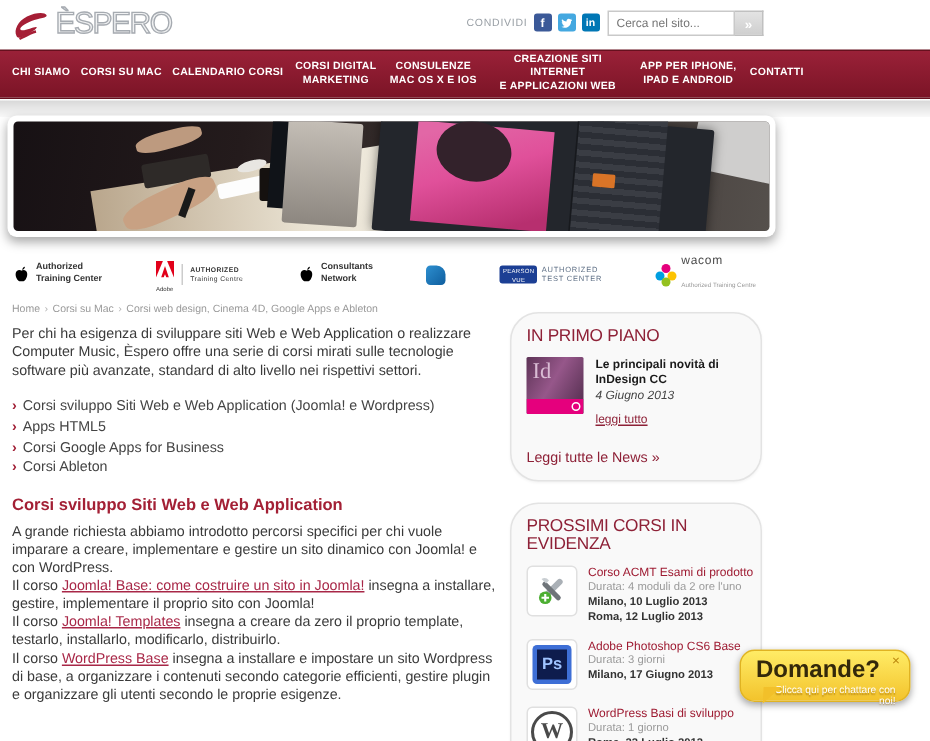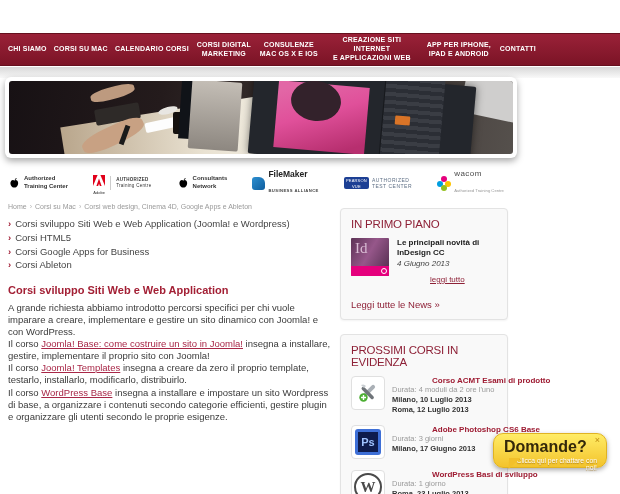--- a/index.html
+++ b/index.html
@@ -76,37 +76,37 @@
   .intro { font-size:9.5px; color:#3a3a3a; line-height:1.3; margin-bottom:10px; }
   .quick-links { margin-bottom:12px; }
   .quick-link { display:flex; gap:4px; font-size:9.5px; color:#444; line-height:1.45; cursor:pointer; }
   .quick-link .arr { color:#a11e35; font-weight:bold; }
   h2.sec { font-size:11px; font-weight:bold; color:#a32035; margin:4px 0 6px; }
   .rich { font-size:9.5px; color:#3a3a3a; line-height:1.27; margin-bottom:10px; }
   .rich a.txt-link { color:#a82747; text-decoration:underline; cursor:pointer;text-align:center; }
 
   
   .sidebar { position:absolute; left:340px; top:208px; width:168px; }
-  .sidebox { background:#f9f9f9; border:1px solid #e3e3e3; border-radius:4px; padding:9px 10px; box-shadow:0 1px 2px rgba(0,0,0,0.05); }
+  .sidebox { background:#f9f9f9; border:1px solid #e3e3e3; border-radius:19px; padding:9px 10px; box-shadow:0 1px 2px rgba(0,0,0,0.05); }
   .sb-title { font-size:11.5px; color:#8e2137; margin-bottom:8px; letter-spacing:-0.2px; }
   .news-row { display:flex; gap:8px; }
   .id-thumb { width:38px; height:38px; flex:none; position:relative; overflow:hidden; border-radius:1px; background:linear-gradient(120deg,#5d3356 0%,#96578a 45%,#4d2a49 100%); }
   .id-thumb .id-txt { position:absolute; left:4px; top:2px; font-size:15px; color:#d9bcd4; font-family:"Liberation Serif",serif; }
   .id-strip { position:absolute; left:0; bottom:0; width:100%; height:10px; background:#e5007d; }
   .id-cc { position:absolute; right:2px; bottom:2px; width:6px; height:6px; border:1.5px solid #fff; border-radius:50%; }
   .news-col { flex:1; }
   .news-title { font-size:8px; font-weight:bold; color:#1a1a1a; line-height:1.25; }
   .news-date { font-size:8px; font-style:italic; color:#444; margin-top:1px; }
-  .news-link { display:inline-block; font-size:8px; color:#8e2137; text-decoration:underline; margin-top:7px; cursor:pointer;margin-left:33px; }
+  .news-link { display:inline-block; font-size:8px; color:#8e2137; text-decoration:underline; margin-top:7px; cursor:pointer; }
   .news-footer { font-size:9.5px; color:#8e2137; margin-top:13px; cursor:pointer; }
   .box-courses { margin-top:14px; height:210px; }
   .course-row { display:flex; gap:7px; margin-bottom:11px; }
   .icon-box { width:34px; height:34px; flex:none; background:#fff; border:1px solid #e0e0e0; border-radius:4px; display:flex; align-items:center; justify-content:center; }
   .course-col { flex:1; min-width:0; }
-  .course-title { font-size:8px; font-weight:bold; color:#9e1b32; white-space:nowrap; cursor:pointer;margin-left:40px; }
+  .course-title { font-size:8px; font-weight:normal; color:#9e1b32; white-space:nowrap; cursor:pointer; }
   .course-durata { font-size:7.5px; color:#9a9a9a; line-height:1.3; }
   .course-date { font-size:7.5px; font-weight:bold; color:#333; line-height:1.3; }
   .course-date:empty { display:none; }
   .ps-icon { width:26px; height:26px; background:#3e6fd6; border-radius:3px; padding:3px; }
   .ps-inner { width:100%; height:100%; background:#0e1c4d; display:flex; align-items:center; justify-content:center; color:#9fc3ff; font-size:11px; font-weight:bold; }
   .wp-icon { width:28px; height:28px; border:2.5px solid #4a4a4a; border-radius:50%; display:flex; align-items:center; justify-content:center; font-family:"Liberation Serif",serif; font-size:15px; font-weight:bold; color:#4a4a4a; }
 
   
   .chat-bubble { position:absolute; left:493px; top:433px; width:114px; height:35px; background:linear-gradient(#ffec66,#f3c32c); border:1px solid #e0b322; border-radius:10px; box-shadow:0 2px 5px rgba(0,0,0,0.35); padding:4px 9px 3px 10px; z-index:20; }
   .chat-bubble::after { content:""; position:absolute; left:12px; bottom:-10px; width:0; height:0; border:8px solid transparent; border-top:11px solid #f2c02a; border-left-width:3px; border-right-width:9px; transform:skewX(-18deg); }
@@ -118,20 +118,43 @@
   .crescent .c1 { position:absolute; inset:0; background:#f5a11c; border-radius:50%; }
   .crescent .c2 { position:absolute; left:3px; top:1px; width:7px; height:7px; background:#9c0c11; border-radius:50%; }
   .bar-text { font-size:7.5px; color:#ffd76e; white-space:nowrap; }
   .bar-text b { color:#fff; font-size:7.5px; }
 </style>
 </head>
 <body>
 
 <div class="page">
 
+  <div class="header">
+    <div class="logo">
+      <svg class="logo-mark" viewBox="0 0 26 24">
+        <path d="M3 20 C1 16 4 10 10 7 C16 4 22 4 23 6 C24 8 18 8 13 10 C8 12 4 15 6 16 C8 17 14 14 16 14 C18 14 14 17 10 19 C6 21 4 22 3 20 Z" fill="#a51e35"></path>
+        <path d="M5 22 C7 21 12 18 16 17" stroke="#a51e35" stroke-width="1.6" fill="none"></path>
+      </svg>
+      <span class="logo-text">ÈSPERO</span>
+    </div>
+    <div class="share">
+      <span class="share-label">CONDIVIDI</span>
+      <span class="soc fb">f</span>
+      <span class="soc tw">
+        <svg width="9" height="9" viewBox="0 0 12 12">
+            <path fill="#fff" d="M11 2.8c-.3.2-.7.3-1 .4.4-.3.6-.6.8-1.1-.4.2-.8.4-1.2.5-.4-.4-.9-.6-1.4-.6-1.1 0-2 .9-2 2v.4C4.6 4.3 3.2 3.6 2.3 2.5c-.2.3-.3.7-.3 1 0 .7.3 1.3.9 1.6-.3 0-.6-.1-.9-.2 0 1 .7 1.8 1.6 2h-.9c.3.8 1 1.4 1.9 1.4-.7.5-1.5.8-2.4.8H1.7c.9.6 1.9.9 3 .9 3.6 0 5.6-3 5.6-5.6v-.3c.4-.2.7-.6 1-1z"></path>
+          </svg>
+      </span>
+      <span class="soc li">in</span>
+    </div>
+    <div class="search">
+      <input type="text" placeholder="Cerca nel sito..." style="">
+      <button>»</button>
+    </div>
+  </div>
 
   <div class="nav">
     <span class="nav-item w1">CHI SIAMO</span>
     <span class="nav-item w1">CORSI SU MAC</span>
     <span class="nav-item w1">CALENDARIO CORSI</span>
     <span class="nav-item n4">CORSI DIGITAL
 MARKETING</span>
     <span class="nav-item n5">CONSULENZE
 MAC OS X E IOS</span>
     <span class="nav-item n6">CREAZIONE SITI INTERNET
@@ -193,23 +216,20 @@
       <svg width="13" height="15" viewBox="0 0 16 18">
           <path fill="#000" d="M8.4 4.6c.1-1.2 1-2.3 2.2-2.5.1 1.2-1 2.4-2.2 2.5zM8 5.6c-1-1.1-2.9-1.1-4 0-1.6 1.6-1.2 4.8.3 6.8 1 1.3 2.1 1.8 2.9 1.5.3-.1.7-.1 1.1 0 .8.3 1.9-.2 2.9-1.5 1.5-2 1.9-5.2.3-6.8-1.1-1.1-3-1.1-4 0z"></path>
         </svg>
       <div class="p-label">
         <div>Consultants</div>
           <div>Network</div>
       </div>
     </div>
     <div class="partner">
       <div class="fm-icon"></div>
-      <div class="fm-label">
-        <b>FileMaker</b><span>BUSINESS ALLIANCE</span>
-      </div>
     </div>
     <div class="partner">
       <div class="pearson-badge">PEARSON VUE</div>
       <div class="pearson-label">
         <div>AUTHORIZED</div>
           <div>TEST CENTER</div>
       </div>
     </div>
     <div class="partner">
       <div class="wacom-dots">
@@ -221,28 +241,29 @@
       <div class="wacom-label">
         <b>wacom</b><span>Authorized Training Centre</span>
       </div>
     </div>
   </div>
 
   <div class="content">
     <div class="breadcrumb">
       <a>Home</a><span class="sep">›</span><a>Corsi su Mac</a><span class="sep">›</span><span>Corsi web design, Cinema 4D, Google Apps e Ableton</span>
     </div>
+    <p class="intro">Per chi ha esigenza di sviluppare siti Web e Web Application o realizzare Computer Music, Èspero offre una serie di corsi mirati sulle tecnologie software più avanzate, standard di alto livello nei rispettivi settori.</p>
     <div class="quick-links">
       <div class="quick-link">
           <span class="arr">›</span>
           <span>Corsi sviluppo Siti Web e Web Application (Joomla! e Wordpress)</span>
         </div>
       <div class="quick-link">
           <span class="arr">›</span>
-          <span>Corsi HTML5</span>
+          <span>Apps HTML5</span>
         </div>
       <div class="quick-link">
           <span class="arr">›</span>
           <span>Corsi Google Apps for Business</span>
         </div>
       <div class="quick-link">
           <span class="arr">›</span>
           <span>Corsi Ableton</span>
         </div>
     </div>

